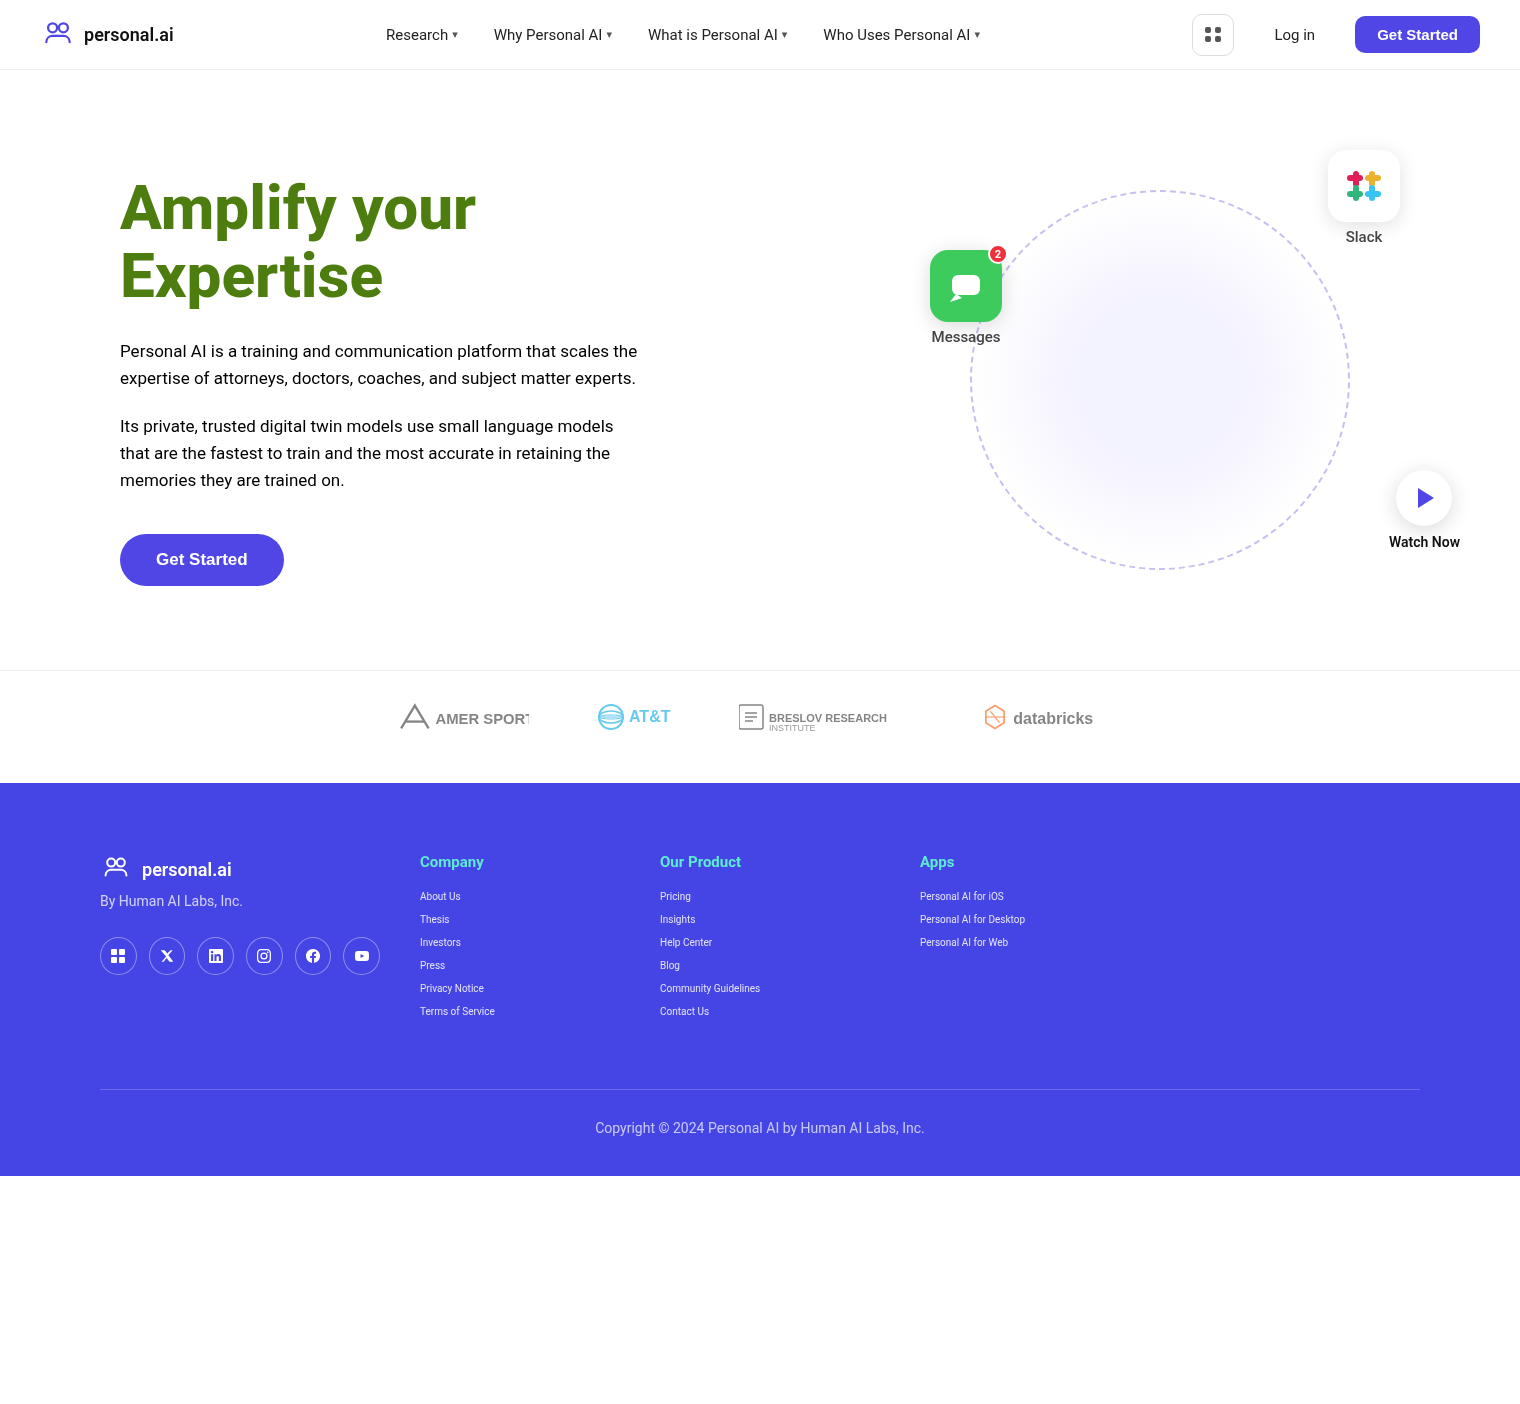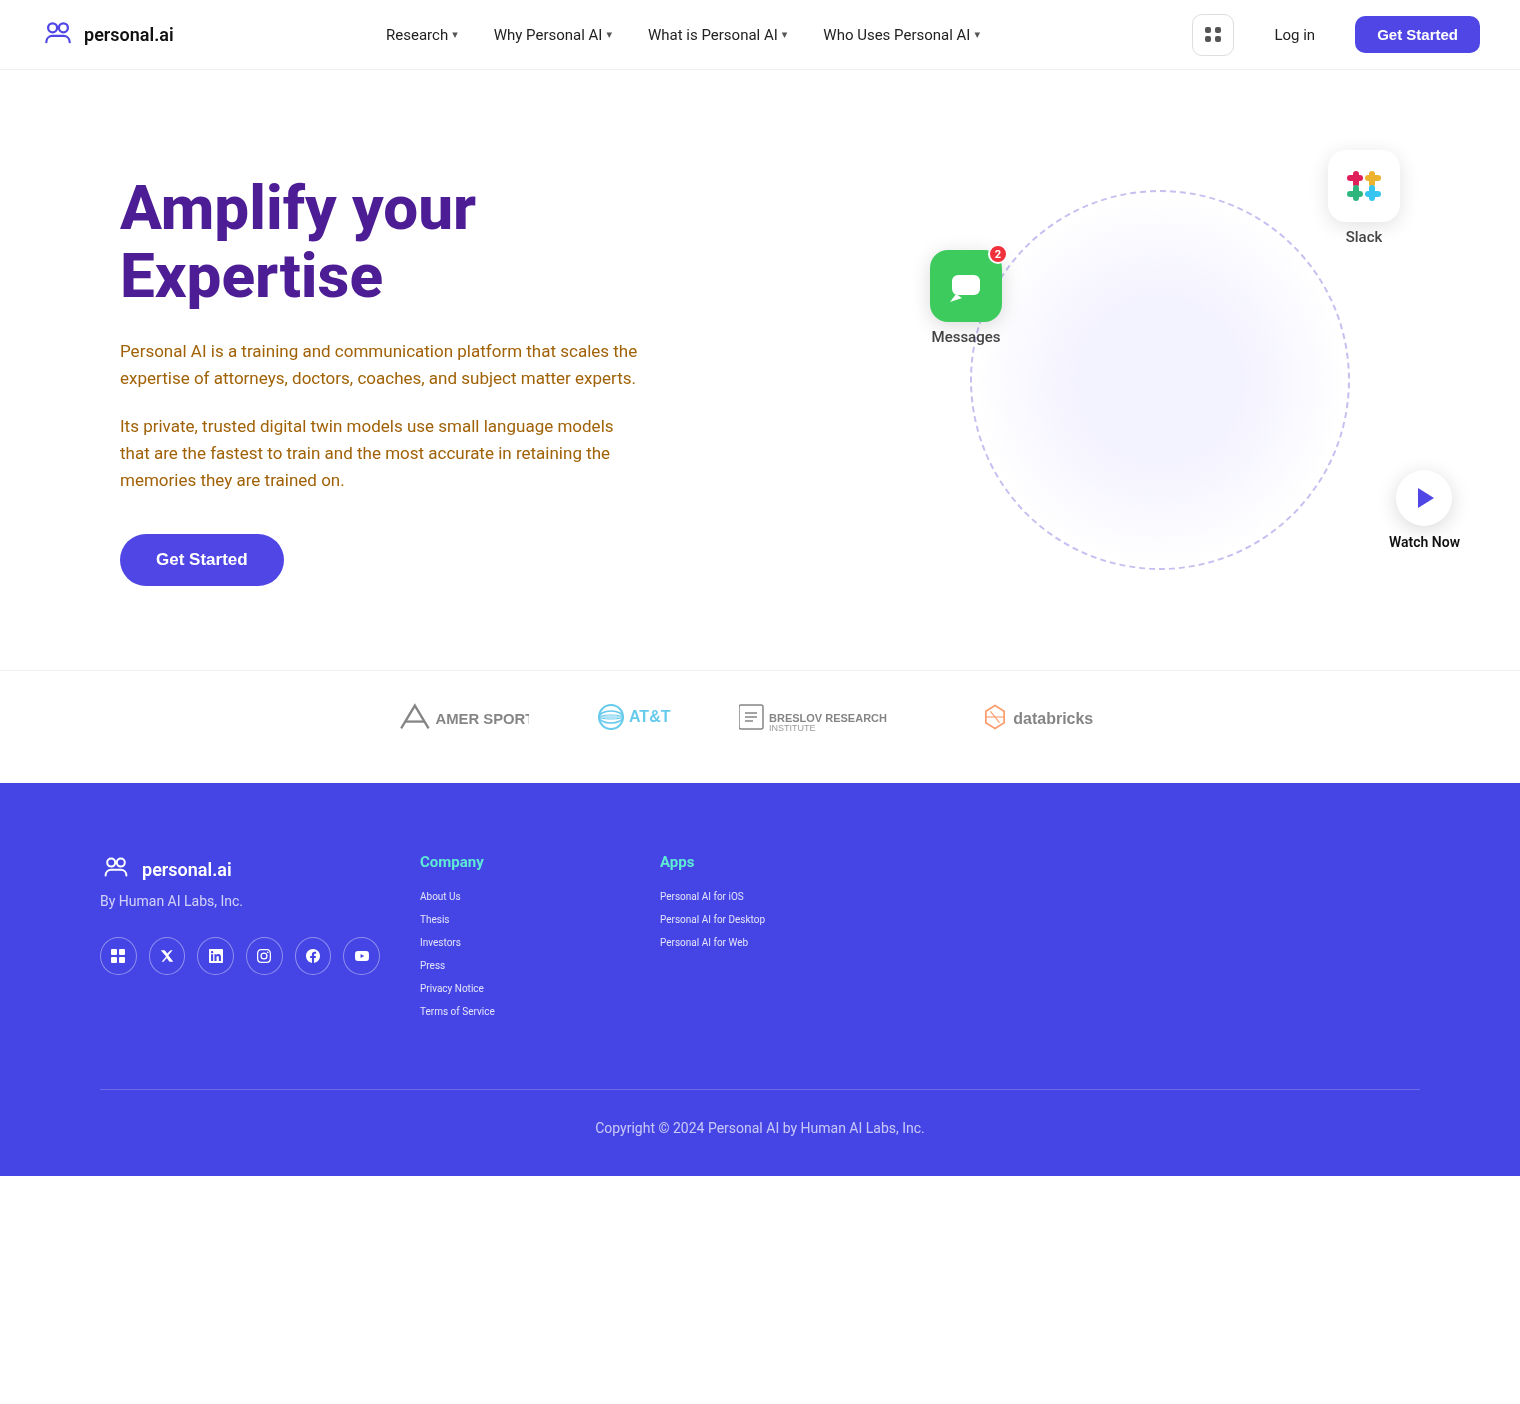--- a/index.html
+++ b/index.html
@@ -33,22 +33,22 @@
       background: #4F46E5; color: #fff; border: none; border-radius: 10px;
       padding: 10px 22px; font-size: 15px; font-weight: 600; cursor: pointer;
     }
 
     
     .hero {
       display: flex; align-items: center; justify-content: space-between;
       padding: 60px 80px 40px 120px; min-height: 600px; position: relative; overflow: hidden;
     }
     .hero-left { max-width: 520px; }
-    .hero-title { font-size: 62px; font-weight: 800; line-height: 1.1; color: #4c1d95; margin-bottom: 28px; }
-    .hero-desc { font-size: 17px; color: #a16207; line-height: 1.6; margin-bottom: 20px; }
+    .hero-title { font-size: 62px; font-weight: 800; line-height: 1.1; color: #4d7c0f; margin-bottom: 28px; }
+    .hero-desc { font-size: 17px; color: #000000; line-height: 1.6; margin-bottom: 20px; }
     .hero-cta {
       background: #4F46E5; color: #fff; border: none; border-radius: 50px;
       padding: 16px 36px; font-size: 17px; font-weight: 600; cursor: pointer; margin-top: 20px;
     }
     .hero-right {
       position: relative; width: 560px; height: 500px; flex-shrink: 0;
     }
     
     .circle-ring {
       position: absolute; top: 50%; left: 50%; transform: translate(-50%, -50%);
@@ -331,20 +331,29 @@
     <div class="footer-col">
       <h4>Company</h4>
       <a href="#">About Us</a>
       <a href="#">Thesis</a>
       <a href="#">Investors</a>
       <a href="#">Press</a>
       <a href="#">Privacy Notice</a>
       <a href="#">Terms of Service</a>
     </div>
 
+    <div class="footer-col">
+      <h4>Our Product</h4>
+      <a href="#">Pricing</a>
+      <a href="#">Insights</a>
+      <a href="#">Help Center</a>
+      <a href="#">Blog</a>
+      <a href="#">Community Guidelines</a>
+      <a href="#">Contact Us</a>
+    </div>
 
     <div class="footer-col">
       <h4>Apps</h4>
       <a href="#">Personal AI for iOS</a>
       <a href="#">Personal AI for Desktop</a>
       <a href="#">Personal AI for Web</a>
     </div>
   </div>
 
   <div class="footer-bottom">

